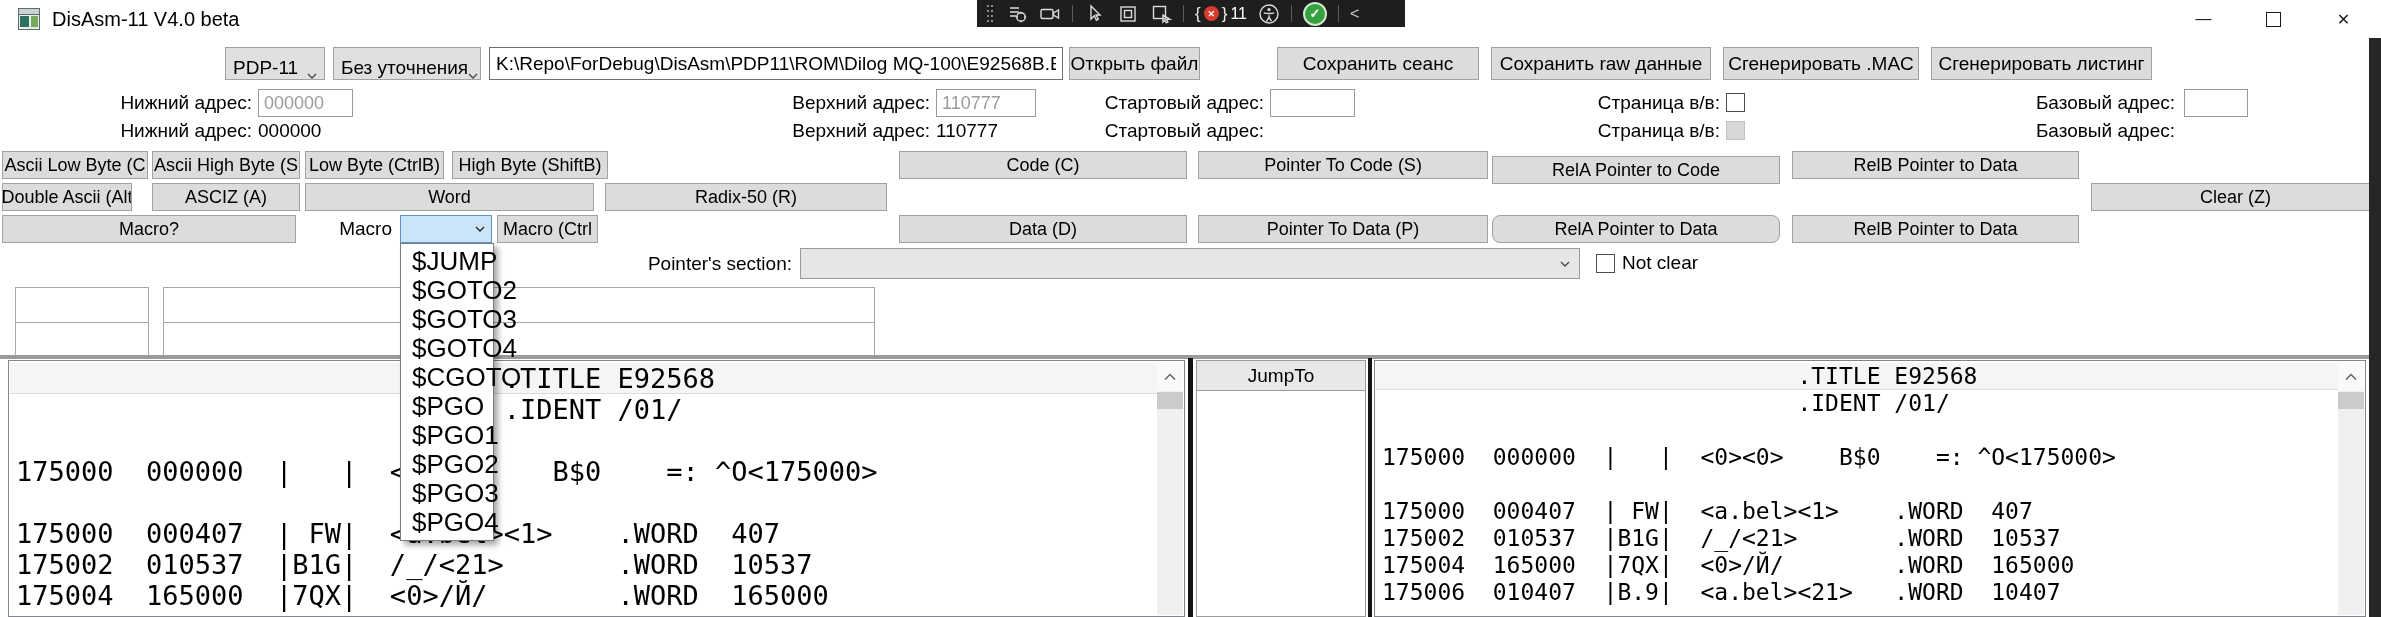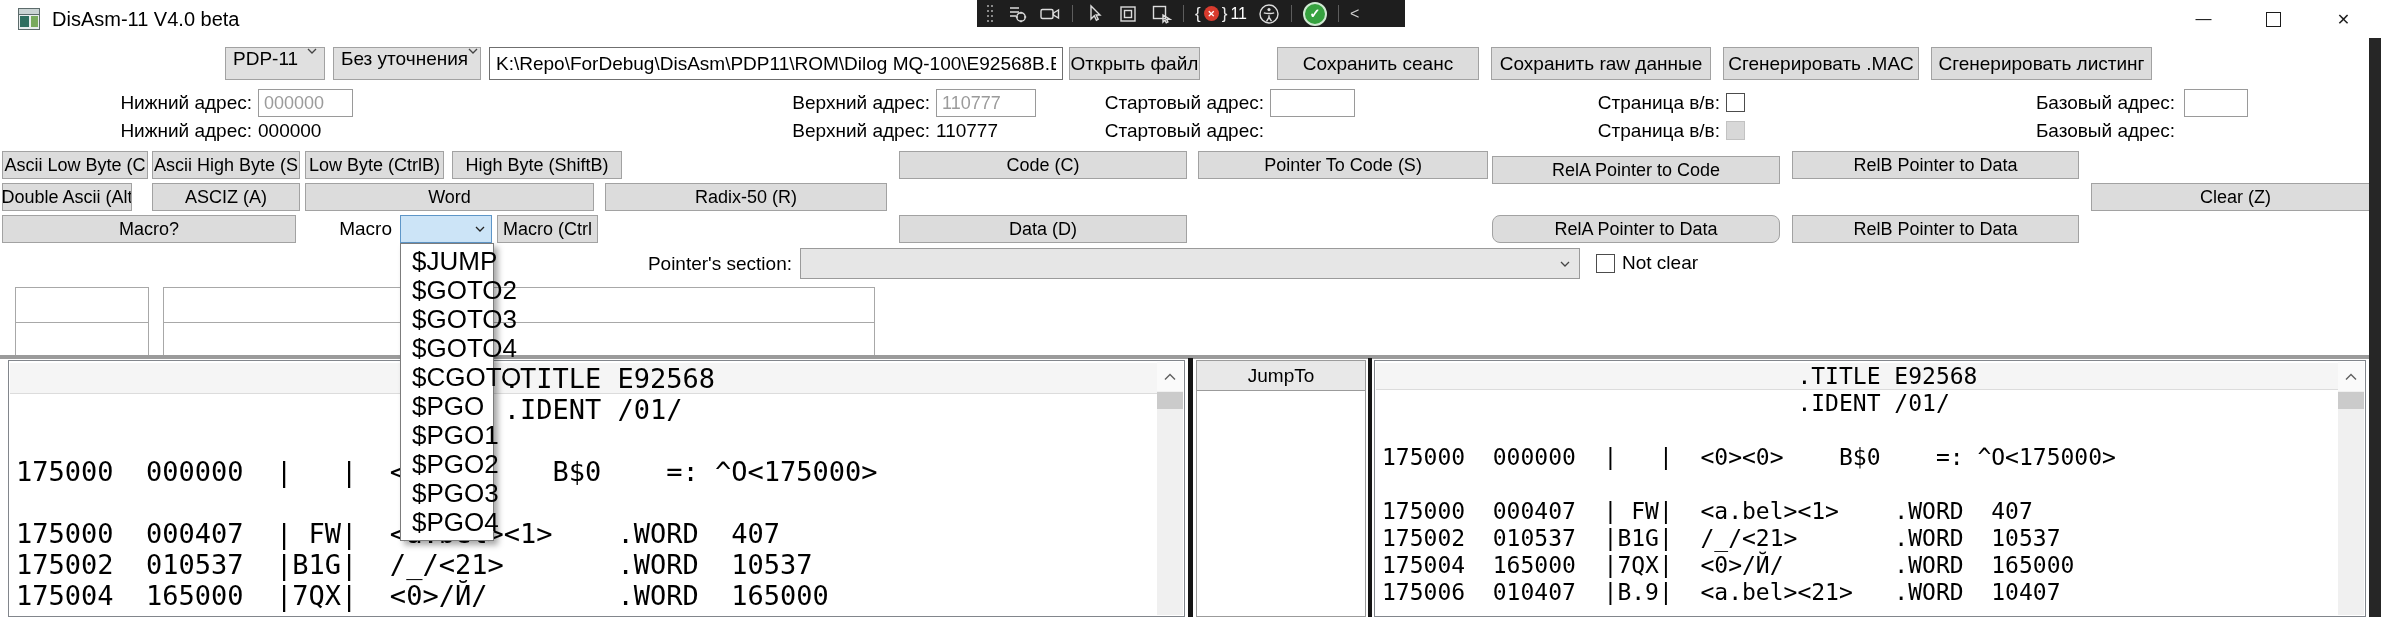--- a/index.html
+++ b/index.html
@@ -28,21 +28,21 @@
           display:flex;align-items:center;justify-content:center;}
   .okcirc{width:20px;height:20px;border-radius:50%;background:#36a23f;border:2px solid #cfe9d2;color:#fff;
           font-size:13px;font-weight:bold;display:flex;align-items:center;justify-content:center;box-sizing:content-box;}
   .chevleft{font-size:16px;color:#cfcfcf;}
   
   .btn{position:absolute;height:33px;background:#dcdcdc;border:1px solid #a2a2a2;box-sizing:border-box;
        display:flex;align-items:center;justify-content:center;font-size:19px;white-space:nowrap;overflow:hidden;}
   .gbtn{position:absolute;height:28px;background:#dcdcdc;border:1px solid #a2a2a2;box-sizing:border-box;
         display:flex;align-items:center;justify-content:center;font-size:18px;white-space:nowrap;overflow:hidden;}
   .combo{position:absolute;height:33px;background:#e0e0e0;border:1px solid #a2a2a2;box-sizing:border-box;
-         display:flex;align-items:flex-start;justify-content:space-between;padding:0 7px;font-size:19px;white-space:nowrap;}
+         display:flex;align-items:flex-end;justify-content:space-between;padding:0 7px;font-size:19px;white-space:nowrap;}
   .inp{position:absolute;height:33px;background:#fff;border:1px solid #6f6f6f;box-sizing:border-box;
        font-family:"Liberation Sans",sans-serif;font-size:19px;padding:0 6px;}
   .inp2{position:absolute;height:28px;background:#fff;border:1px solid #9a9a9a;box-sizing:border-box;
         font-family:"Liberation Sans",sans-serif;font-size:18px;padding:0 5px;color:#9b9b9b;}
   .lbl{position:absolute;height:28px;display:flex;align-items:center;justify-content:flex-end;font-size:19px;white-space:nowrap;}
   .lbl3{position:absolute;height:24px;display:flex;align-items:center;justify-content:flex-end;font-size:19px;white-space:nowrap;}
   .val3{position:absolute;height:24px;display:flex;align-items:center;font-size:19px;white-space:nowrap;}
   .checkbox{position:absolute;width:19px;height:19px;background:#fff;border:1px solid #4c4c4c;box-sizing:border-box;}
   .checkbox.disabled{background:#d8d8d8;border-color:#c2c2c2;}
   .chev svg{display:block;}
@@ -186,21 +186,21 @@
   <div class="lbl3" style="left:770px;top:119px;width:160px;">Верхний адрес:</div>
   <div class="val3" style="left:936px;top:119px;">110777</div>
   <div class="lbl3" style="left:1104px;top:119px;width:160px;">Стартовый адрес:</div>
   <div class="lbl3" style="left:1598px;top:119px;width:122px;">Страница в/в:</div>
   <div class="checkbox disabled" style="left:1726px;top:121px;"></div>
   <div class="lbl3" style="left:2040px;top:119px;width:135px;">Базовый адрес:</div>
 
   <div class="gbtn" style="left:2px;top:151px;width:146px;">Ascii Low Byte (C</div>
   <div class="gbtn" style="left:152px;top:151px;width:148px;">Ascii High Byte (S</div>
   <div class="gbtn" style="left:305px;top:151px;width:139px;">Low Byte (CtrlB)</div>
-  <div class="gbtn" style="left:452px;top:151px;width:170px;">High Byte (ShiftB)</div>
+  <div class="gbtn" style="left:452px;top:151px;width:156px;">High Byte (ShiftB)</div>
   <div class="gbtn" style="left:899px;top:151px;width:288px;">Code (C)</div>
   <div class="gbtn" style="left:1198px;top:151px;width:290px;">Pointer To Code (S)</div>
   <div class="gbtn" style="left:1492px;top:156px;width:288px;">RelA Pointer to Code</div>
   <div class="gbtn" style="left:1792px;top:151px;width:287px;">RelB Pointer to Data</div>
 
   <div class="gbtn" style="left:2px;top:183px;width:130px;">Double Ascii (Alt</div>
   <div class="gbtn" style="left:152px;top:183px;width:148px;">ASCIZ (A)</div>
   <div class="gbtn" style="left:305px;top:183px;width:289px;">Word</div>
   <div class="gbtn" style="left:605px;top:183px;width:282px;">Radix-50 (R)</div>
   <div class="gbtn" style="left:2091px;top:183px;width:289px;">Clear (Z)</div>
@@ -210,20 +210,21 @@
   <div class="macrocombo">
     <span></span>
     <span class="chev">
         <svg width="10" height="6">
           <polyline points="1,1 5,5 9,1" fill="none" stroke="#222" stroke-width="1.3"></polyline>
         </svg>
       </span>
   </div>
   <div class="gbtn" style="left:497px;top:215px;width:101px;justify-content:flex-start;padding-left:5px;">Macro (Ctrl</div>
   <div class="gbtn" style="left:899px;top:215px;width:288px;">Data (D)</div>
+  <div class="gbtn" style="left:1198px;top:215px;width:290px;">Pointer To Data (P)</div>
   <div class="gbtn" style="left:1492px;top:215px;width:288px;border-radius:8px;">RelA Pointer to Data</div>
   <div class="gbtn" style="left:1792px;top:215px;width:287px;">RelB Pointer to Data</div>
 
   <div class="lbl" style="left:650px;top:250px;width:142px;">Pointer's section:</div>
   <div class="bigcombo">
     <span></span>
     <span class="chev">
         <svg width="10" height="6">
           <polyline points="1,1 5,5 9,1" fill="none" stroke="#444" stroke-width="1.3"></polyline>
         </svg>

